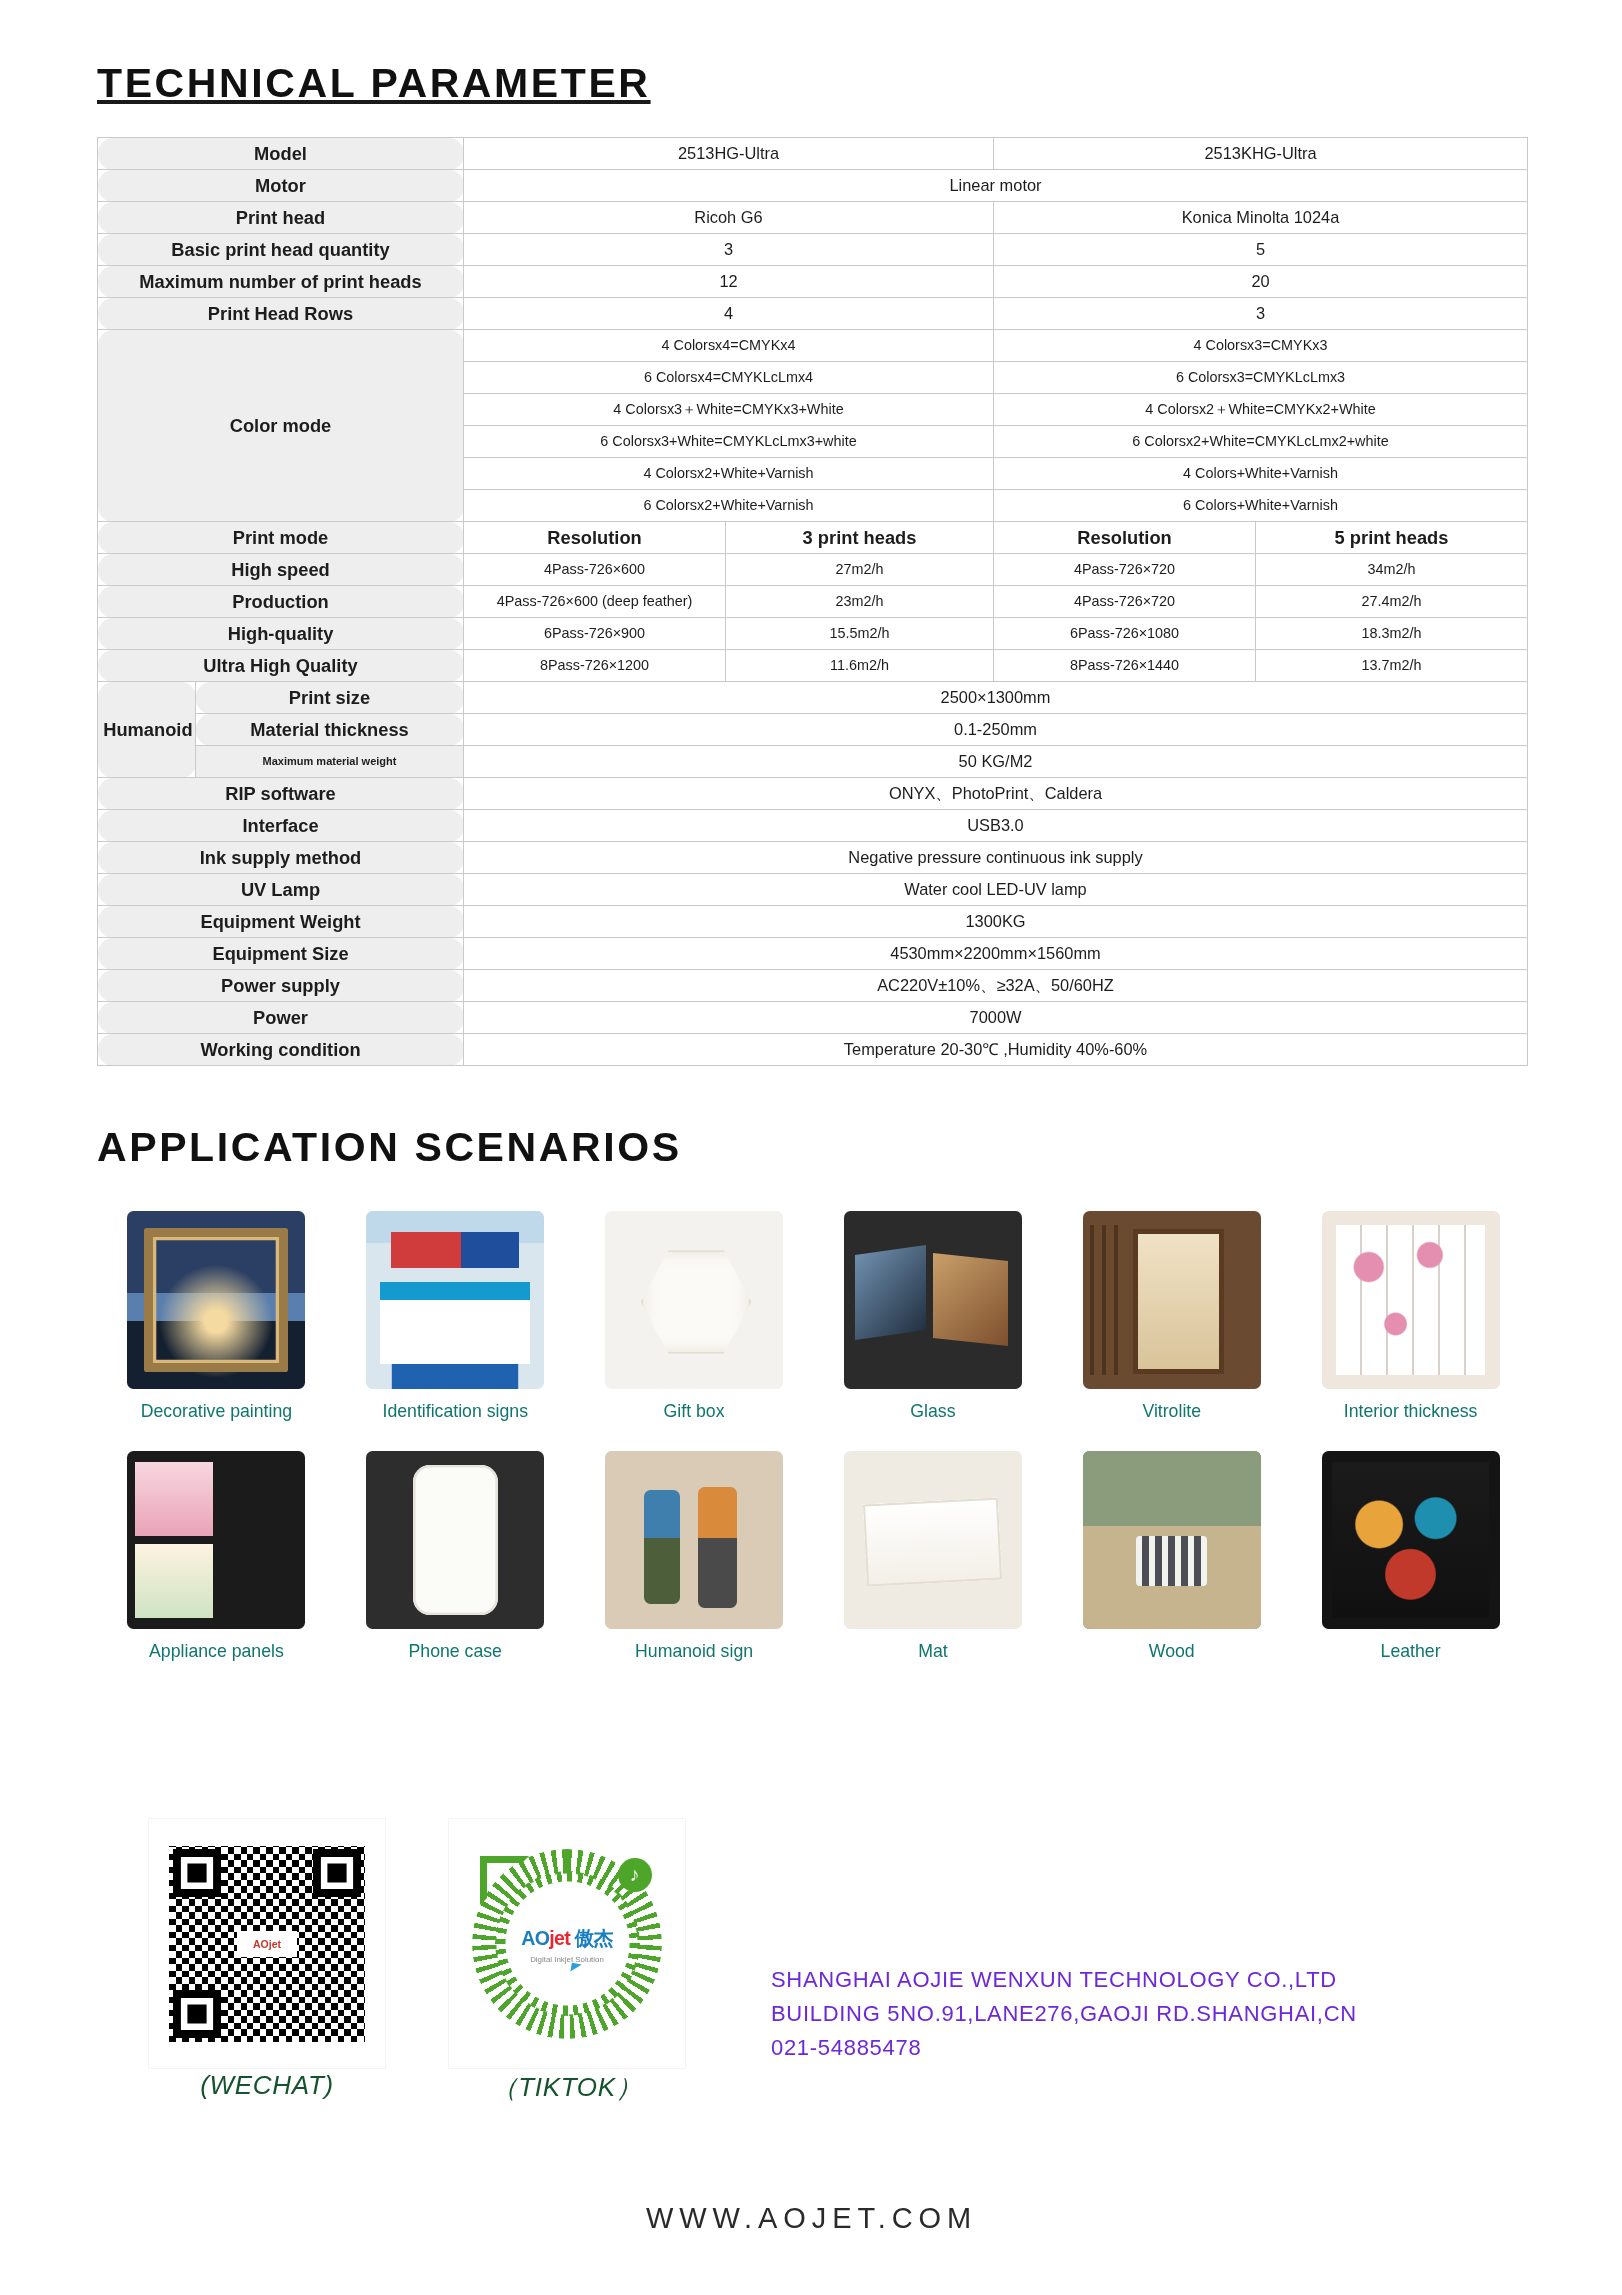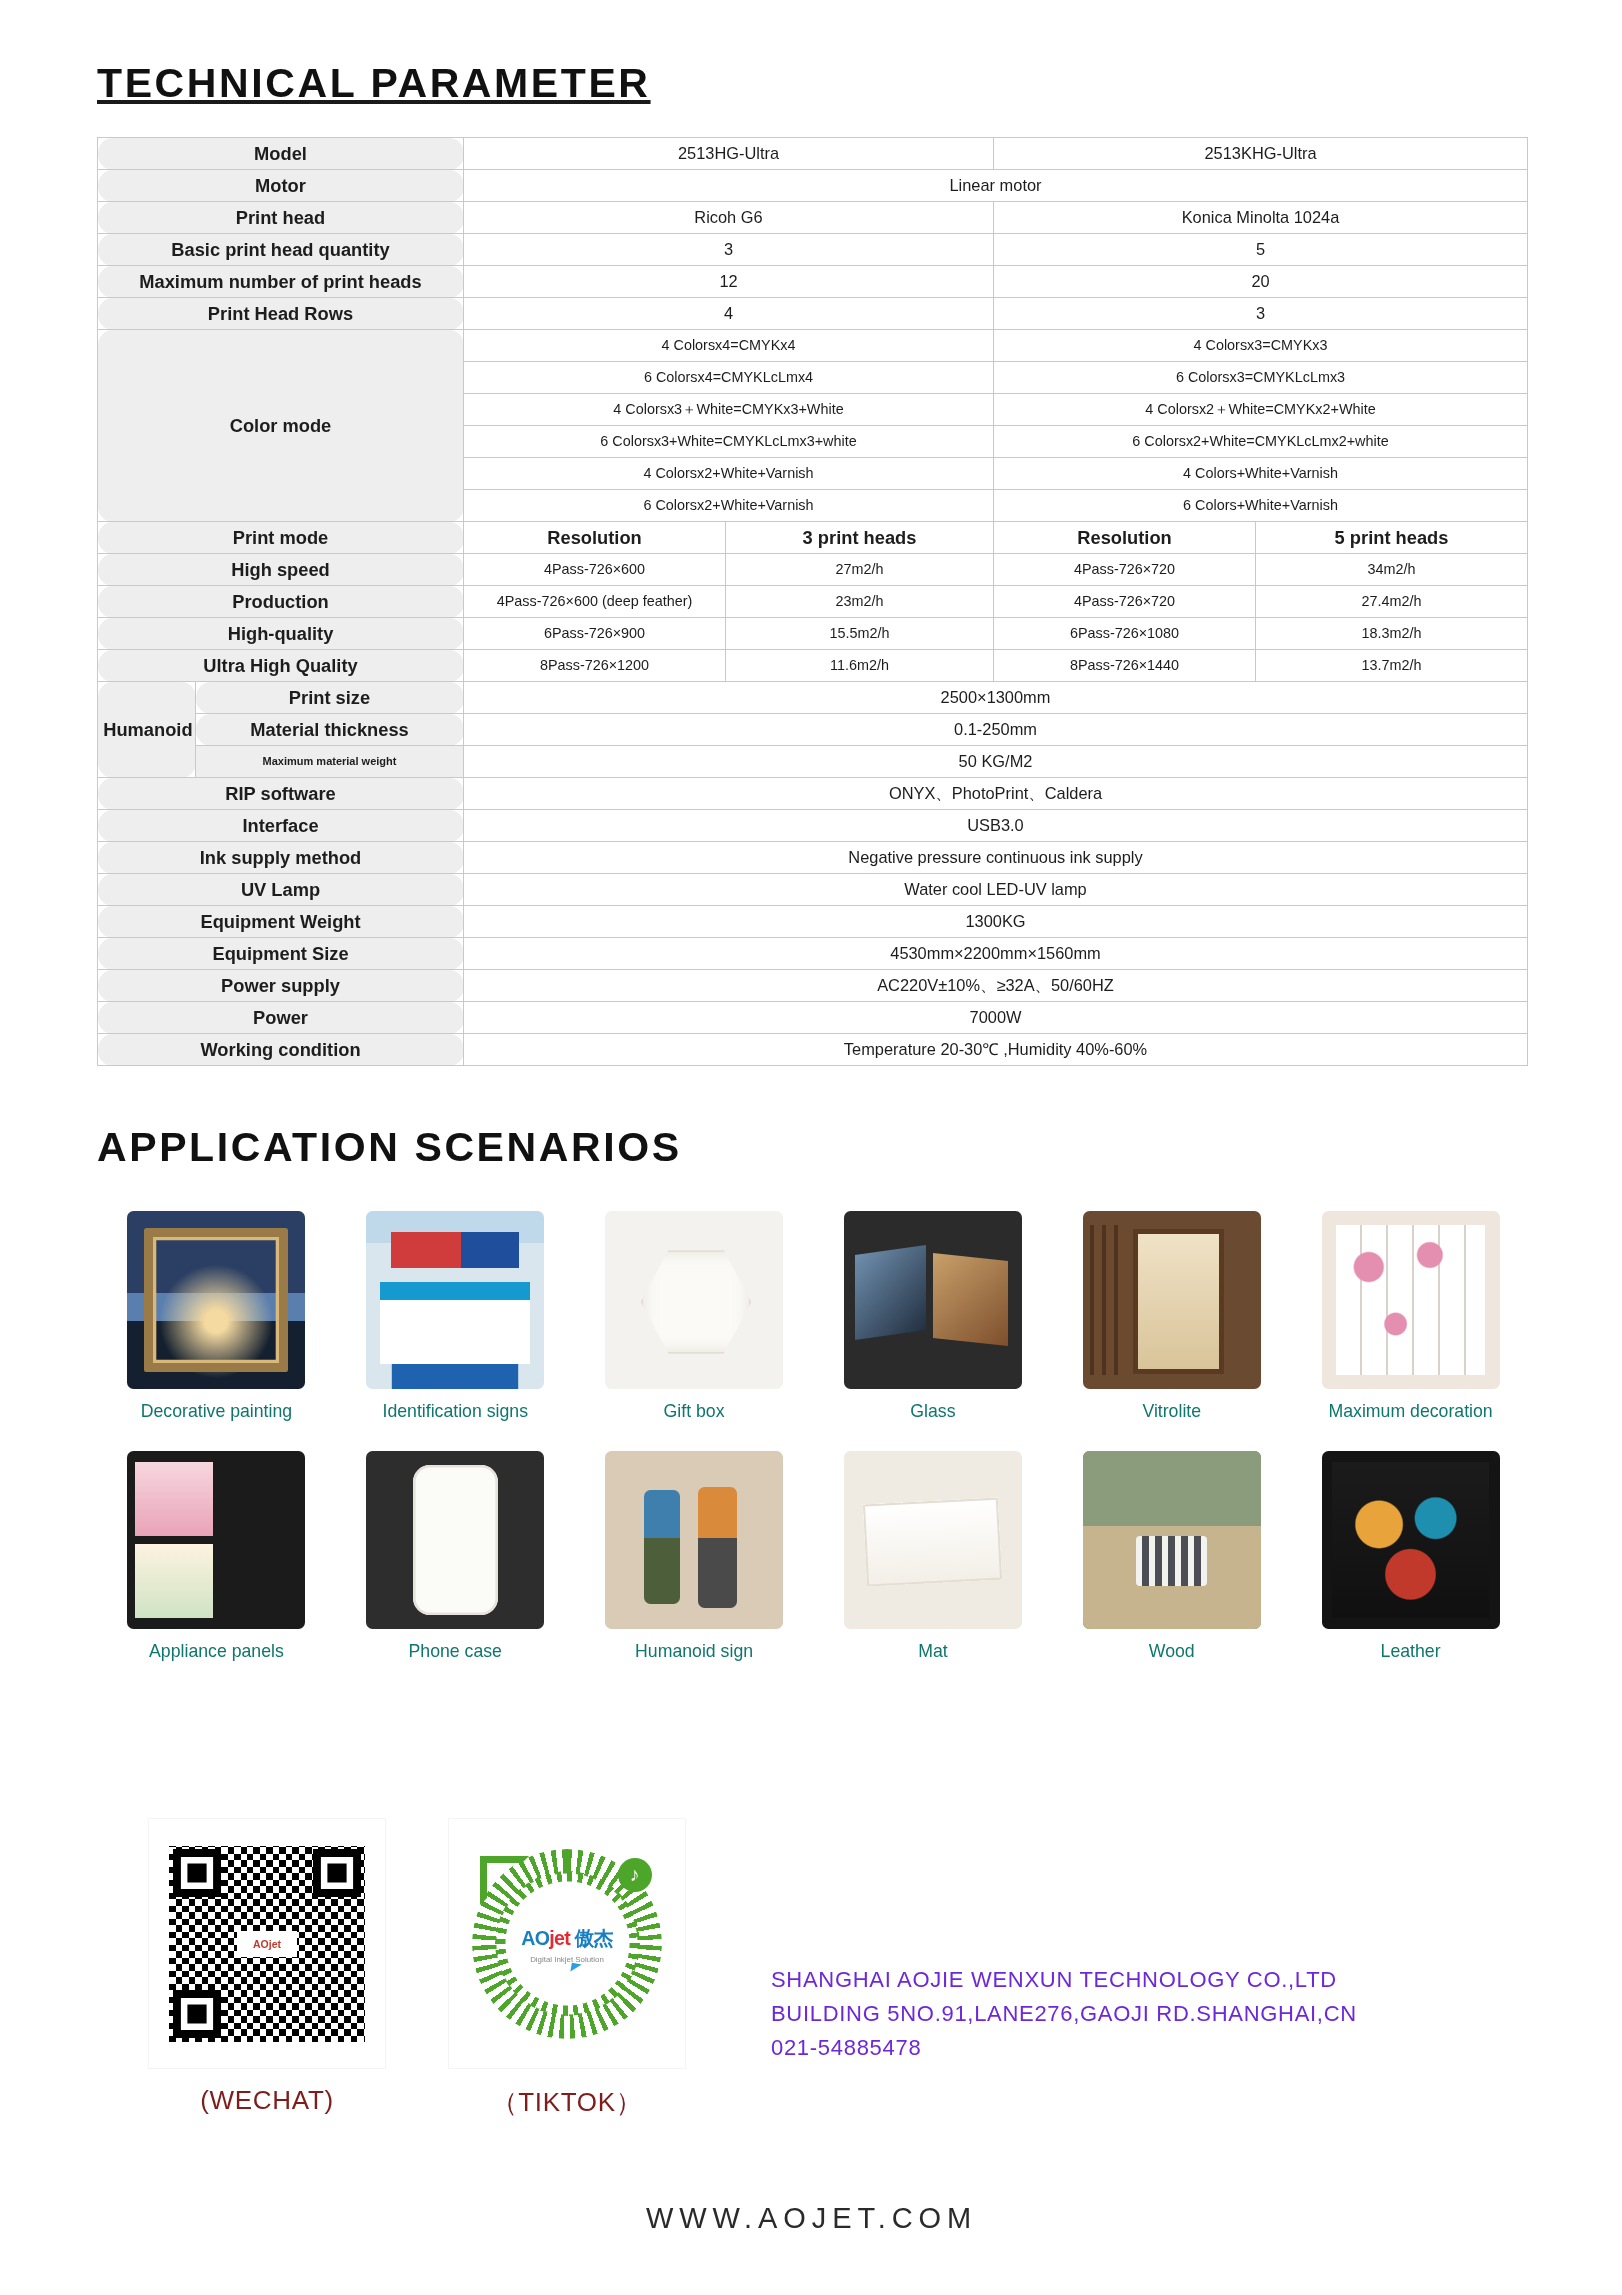--- a/index.html
+++ b/index.html
@@ -281,21 +281,21 @@
     text-align:center;
   }
   .brand-center .bn { font-size:19.6px; font-weight:bold; color:#1a7fc1; letter-spacing:-0.7px; }
   .brand-center .bn em { font-style:normal; color:#e8272e; }
   .brand-center .bs { font-size:7.9px; color:#888; margin-top:2px; }
   .qr-cursor {
     position:absolute; left:52%; top:60%; width:0;height:0;
     border-left:10.5px solid #2aa0e0; border-bottom:9.2px solid transparent;
     border-right:6.5px solid transparent; transform: rotate(10deg);
   }
-  .qr-label { margin-top: 17px; font-size: 26px; letter-spacing: 0.7px; color: #7f1d1d; }
+  .qr-label { margin-top: 2px; font-size: 26px; letter-spacing: 0.7px; color: #14532d; font-style: italic; }
 
   .address-block {
     position: absolute;
     left: 771px;
     top: 1963px;
     font-size: 22px;
     line-height: 1.55;
     letter-spacing: 0.7px;
     color: #6d28d9;
   }
@@ -514,21 +514,21 @@
     <div class="app-cell">
       <div class="thumb t4"></div>
       <div class="app-caption">Glass</div>
     </div>
     <div class="app-cell">
       <div class="thumb t5"></div>
       <div class="app-caption">Vitrolite</div>
     </div>
     <div class="app-cell">
       <div class="thumb t6"></div>
-      <div class="app-caption">Maximum decoration</div>
+      <div class="app-caption">Interior thickness</div>
     </div>
 
     <div class="app-cell">
       <div class="thumb t7"></div>
       <div class="app-caption">Appliance panels</div>
     </div>
     <div class="app-cell">
       <div class="thumb t8"></div>
       <div class="app-caption">Phone case</div>
     </div>

